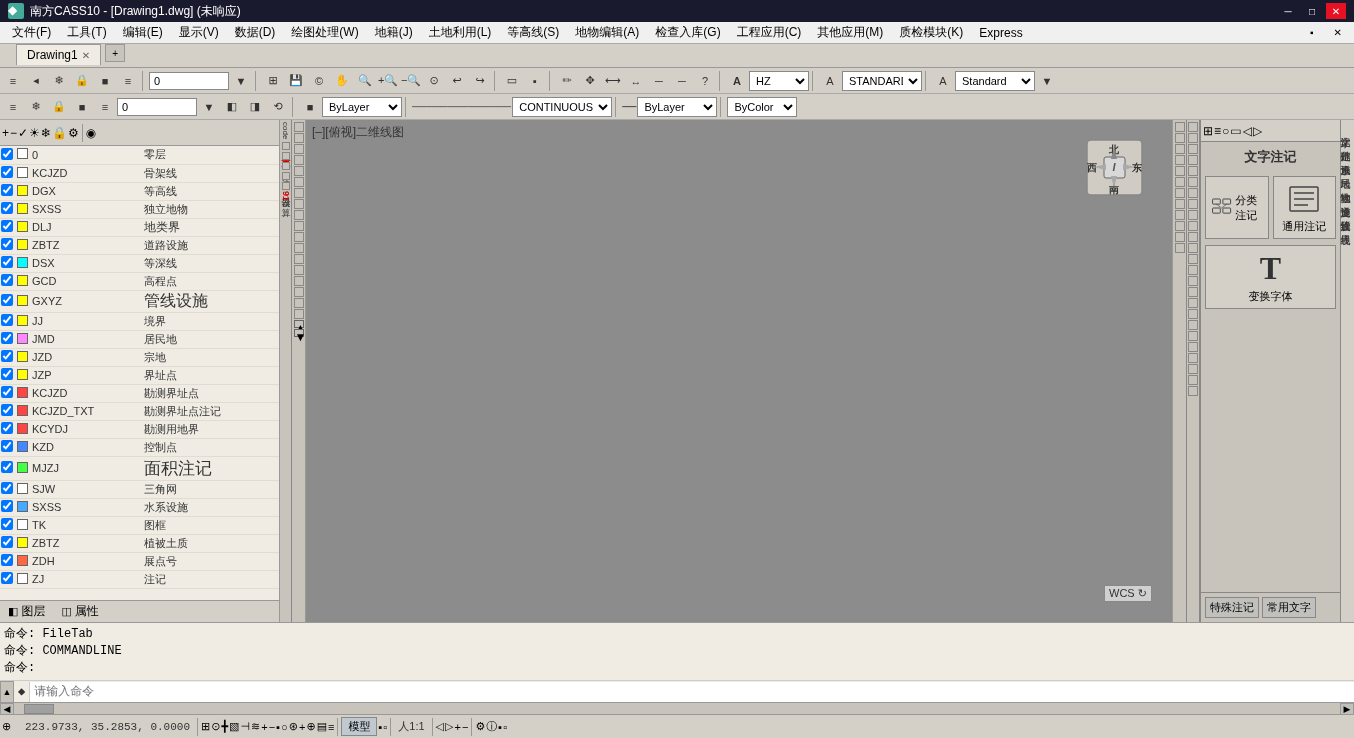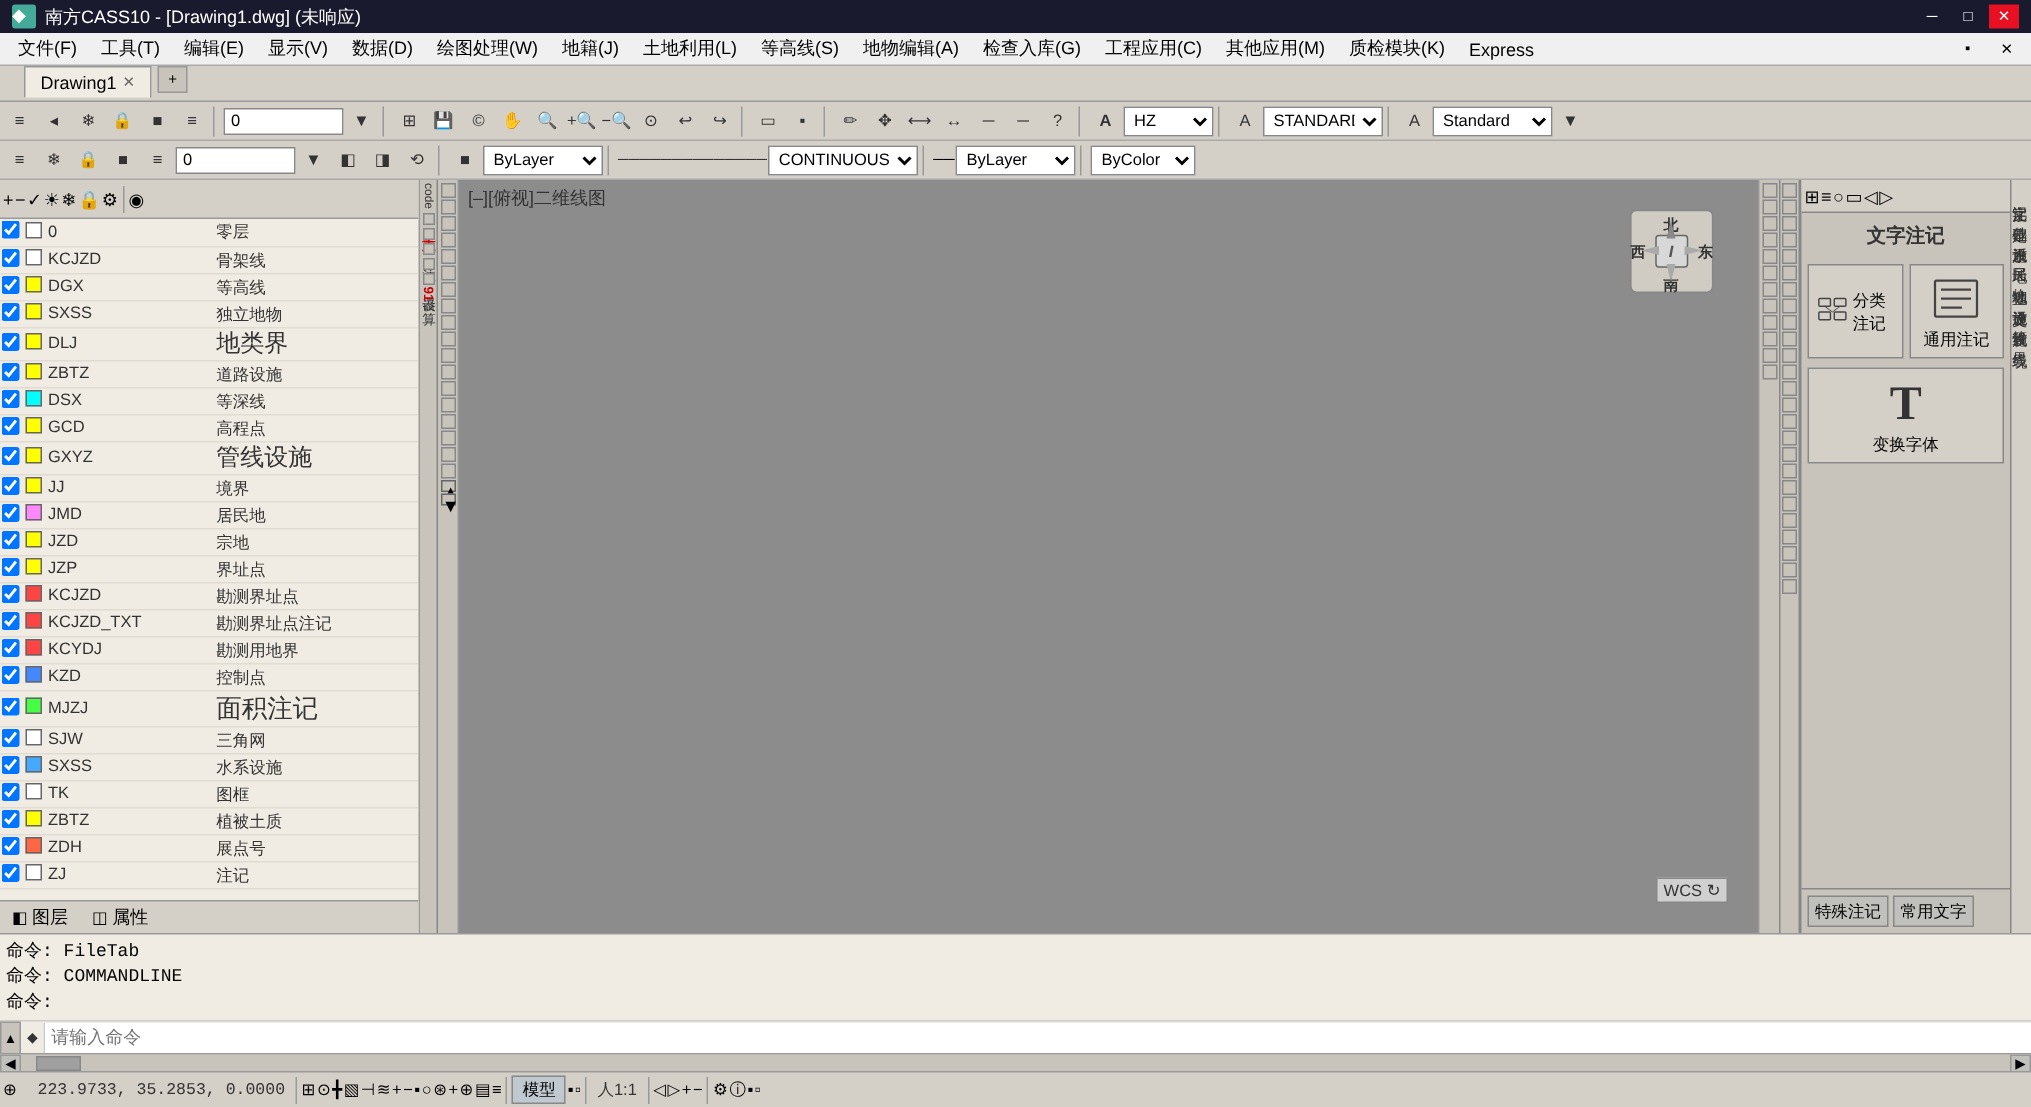--- a/index.html
+++ b/index.html
@@ -214,21 +214,21 @@
     <td style="font-size:11px; color:#333; padding:0 2px;">独立地物</td>
   </tr>
               <tr>
     <td style="width:16px; padding:0 1px;">
       <input type="checkbox" checked="" style="width: 12px; height: 12px;">
     </td>
     <td style="width:14px; padding:0 1px;">
       <span style="display:inline-block;width:11px;height:11px;background:#ffff00;border:1px solid #666;"></span>
     </td>
     <td style="font-size:11px; color:#333; padding:0 2px;">DLJ</td>
-    <td style="font-size:16px; color:#333; padding:0 2px;">地类界</td>
+    <td style="font-size:12px; color:#333; padding:0 2px;">地类界</td>
   </tr>
               <tr>
     <td style="width:16px; padding:0 1px;">
       <input type="checkbox" checked="" style="width: 12px; height: 12px;">
     </td>
     <td style="width:14px; padding:0 1px;">
       <span style="display:inline-block;width:11px;height:11px;background:#ffff00;border:1px solid #666;"></span>
     </td>
     <td style="font-size:11px; color:#333; padding:0 2px;">ZBTZ</td>
     <td style="font-size:11px; color:#333; padding:0 2px;">道路设施</td>

